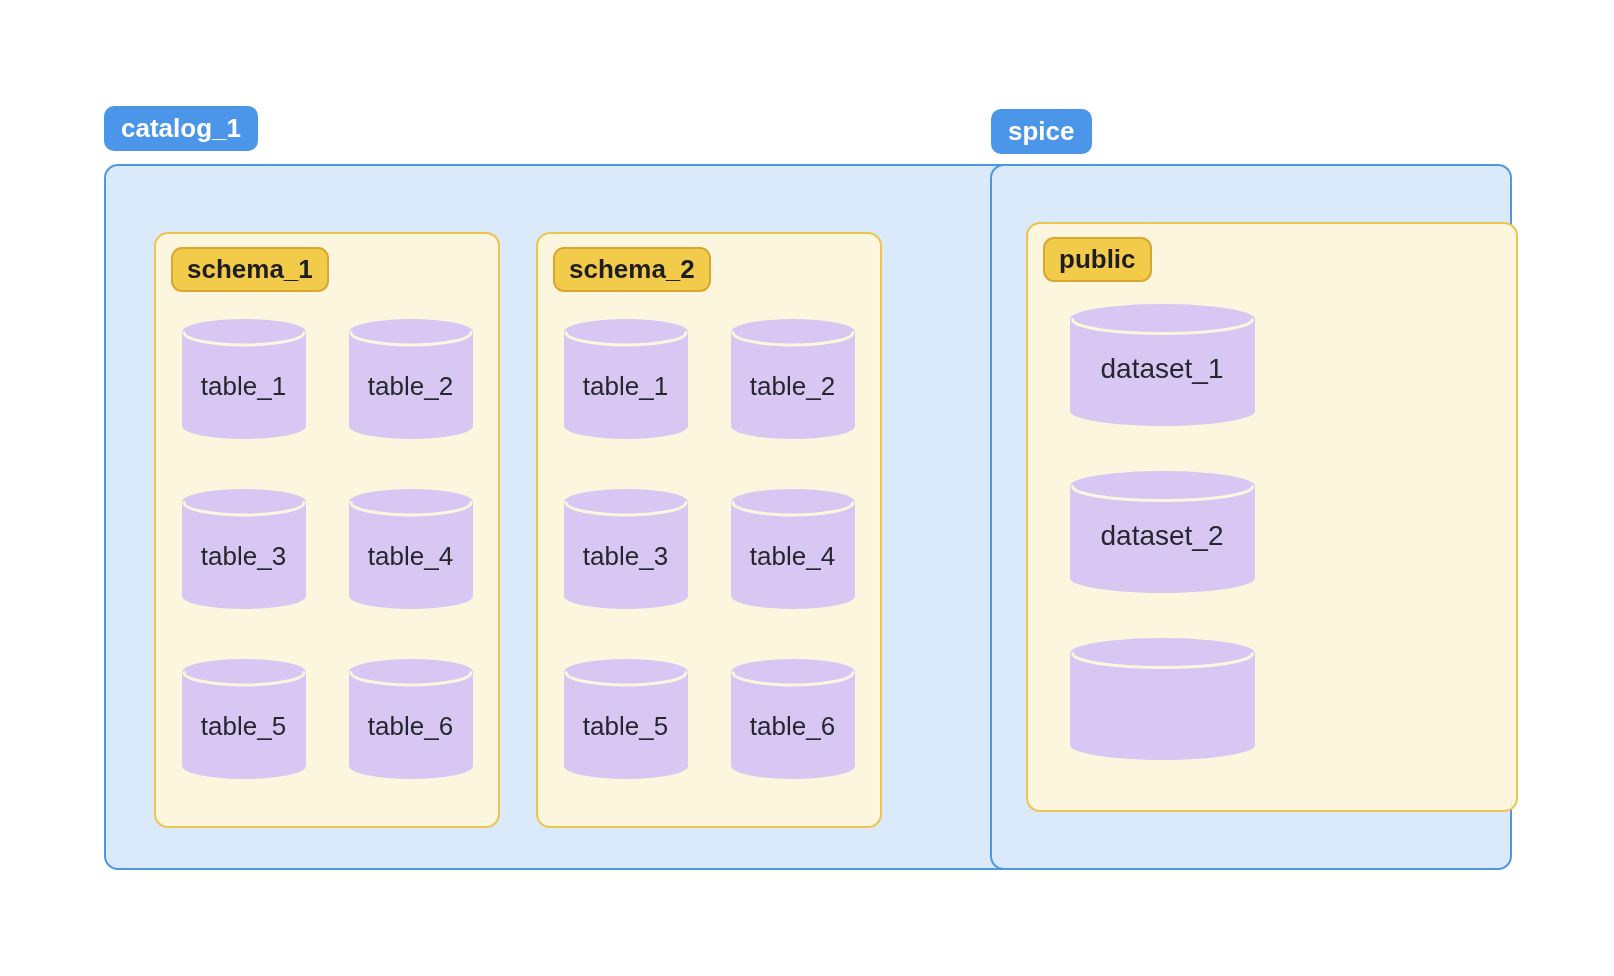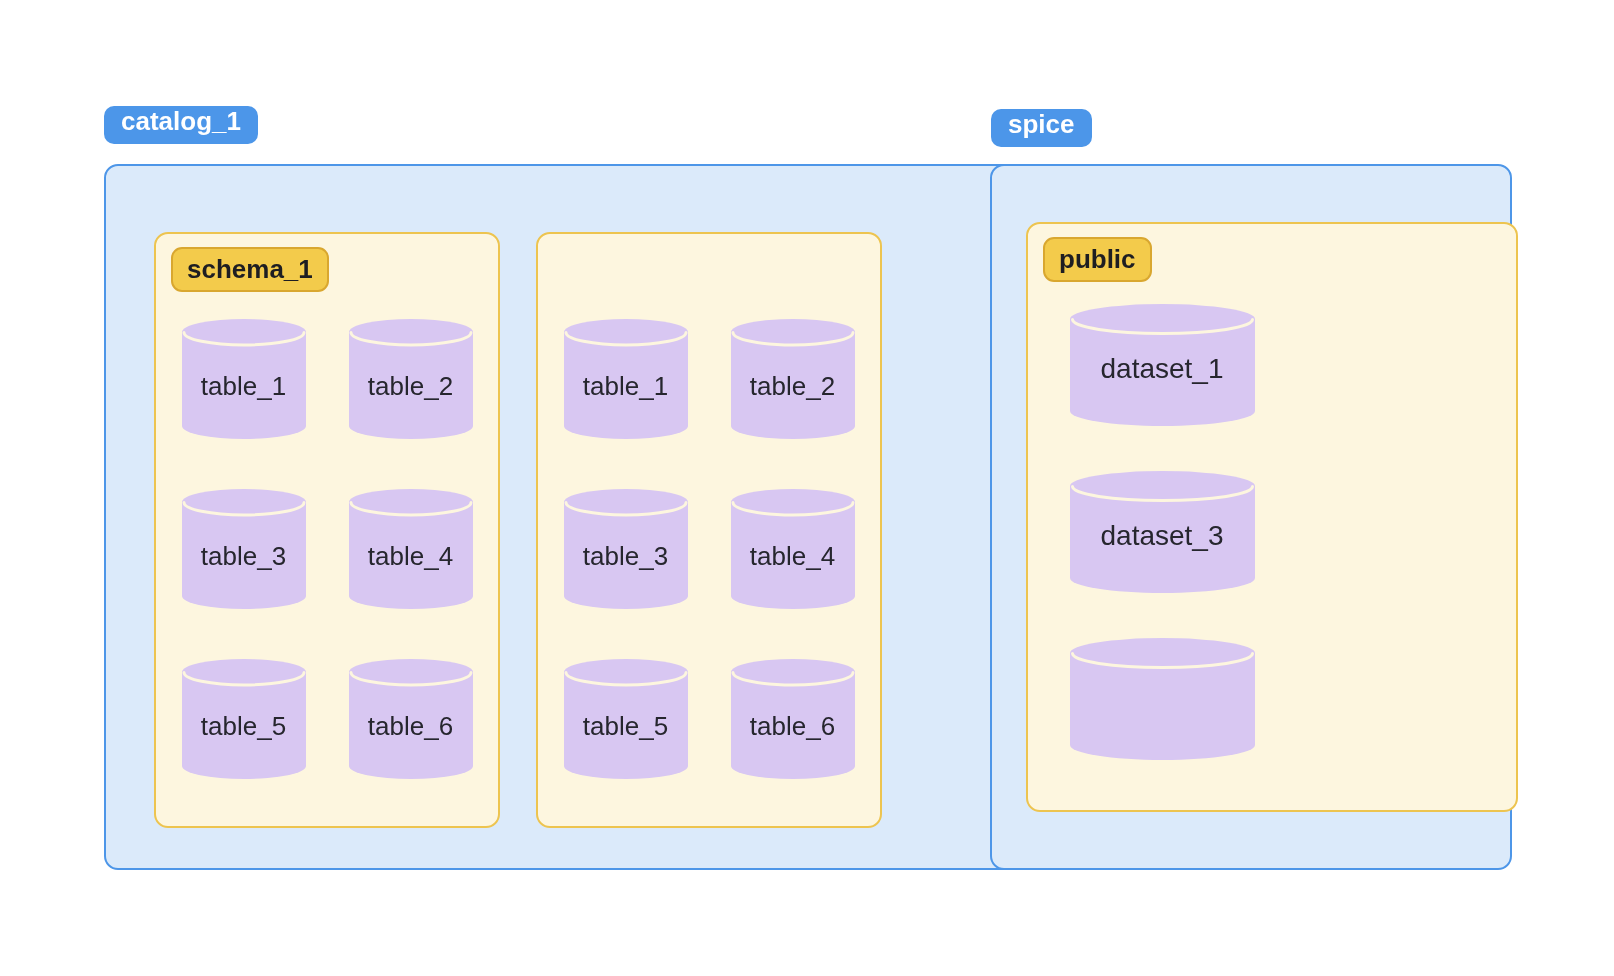--- a/index.html
+++ b/index.html
@@ -33,21 +33,21 @@
     position: absolute;
     display: inline-block;
     font-size: 26px;
     font-weight: 700;
     line-height: 1;
     white-space: nowrap;
   }
   .chip-blue {
     background: var(--chip-blue);
     color: #FFFFFF;
-    padding: 2px 17px 10px;
+    padding: 9px 17px 10px;
     border-radius: 10px;
   }
   .chip-yellow {
     background: var(--chip-yellow);
     color: var(--chip-yellow-text);
     border: 2px solid var(--chip-yellow-border);
     padding: 7px 14px 8px;
     border-radius: 11px;
   }
 
@@ -171,20 +171,21 @@
             <path class="cyl-body" d="M0,13 A62,13 0 0 1 124,13 L124,107 A62,13 0 0 1 0,107 Z"></path>
             <path class="cyl-arc" d="M2,13.5 A60,12.5 0 0 0 122,13.5"></path>
           </svg>
           <span class="cyl-label">table_6</span>
         </div>
 
       </div>
     </div>
 
     <div class="schema-box" id="schema-2">
+      <div class="chip chip-yellow">schema_2</div>
       <div class="cyl-grid tables">
 
         <div class="cyl cyl-table">
           <svg class="cyl-shape" viewBox="0 0 124 120" aria-hidden="true">
             <path class="cyl-body" d="M0,13 A62,13 0 0 1 124,13 L124,107 A62,13 0 0 1 0,107 Z"></path>
             <path class="cyl-arc" d="M2,13.5 A60,12.5 0 0 0 122,13.5"></path>
           </svg>
           <span class="cyl-label">table_1</span>
         </div>
         <div class="cyl cyl-table">
@@ -241,21 +242,21 @@
             <path class="cyl-body" d="M0,15 A92.5,15 0 0 1 185,15 L185,107 A92.5,15 0 0 1 0,107 Z"></path>
             <path class="cyl-arc" d="M2.5,15.5 A90,14 0 0 0 182.5,15.5"></path>
           </svg>
           <span class="cyl-label">dataset_1</span>
         </div>
         <div class="cyl cyl-dataset">
           <svg class="cyl-shape" viewBox="0 0 185 122" aria-hidden="true">
             <path class="cyl-body" d="M0,15 A92.5,15 0 0 1 185,15 L185,107 A92.5,15 0 0 1 0,107 Z"></path>
             <path class="cyl-arc" d="M2.5,15.5 A90,14 0 0 0 182.5,15.5"></path>
           </svg>
-          <span class="cyl-label">dataset_3</span>
+          <span class="cyl-label">dataset_2</span>
         </div>
         <div class="cyl cyl-dataset">
           <svg class="cyl-shape" viewBox="0 0 185 122" aria-hidden="true">
             <path class="cyl-body" d="M0,15 A92.5,15 0 0 1 185,15 L185,107 A92.5,15 0 0 1 0,107 Z"></path>
             <path class="cyl-arc" d="M2.5,15.5 A90,14 0 0 0 182.5,15.5"></path>
           </svg>
         </div>
 
       </div>
     </div>

